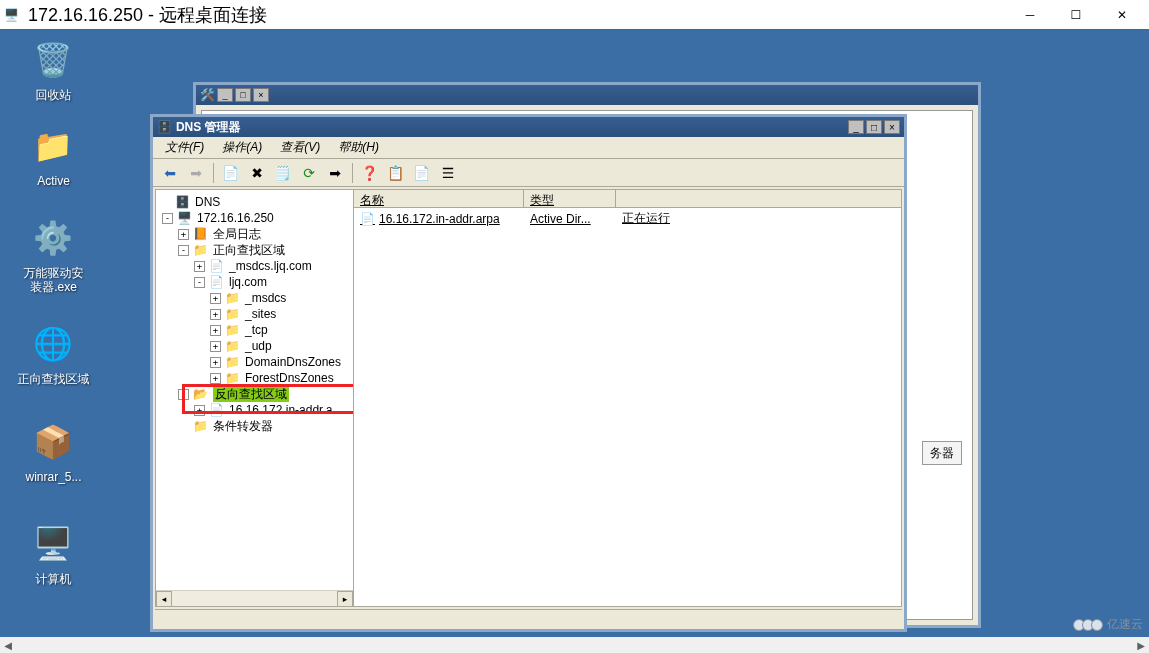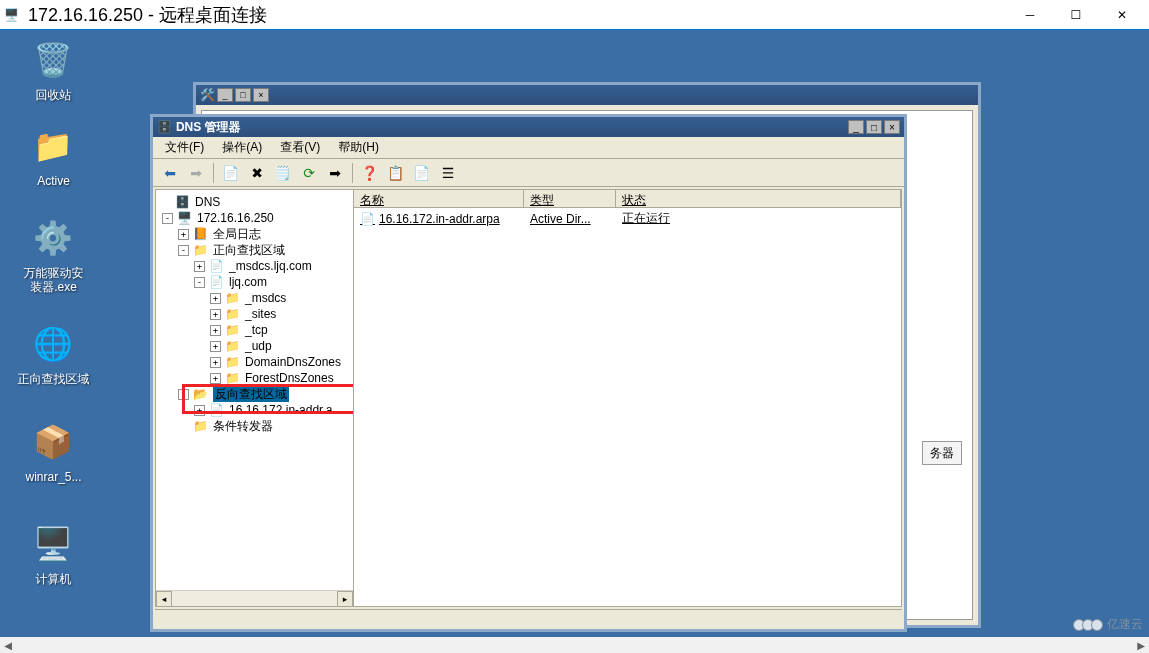--- a/index.html
+++ b/index.html
@@ -26,36 +26,36 @@
 .win-server .tb .b { width: 16px; height: 14px; margin-left: 2px; background: #c0c0c0; border: 1px solid #7a7a7a; display: flex; align-items: center; justify-content: center; color: #000; font-size: 9px; }
 .win-server .body { position: absolute; top: 25px; left: 5px; right: 5px; bottom: 5px; background: #fff; border: 1px solid #999; }
 
 
 .win-dns { position: absolute; left: 150px; top: 84px; width: 757px; height: 518px; border: 3px solid #8ba8c9; background: #ece9d8; display: flex; flex-direction: column; }
 .win-dns .tb { height: 20px; background: linear-gradient(#365f91,#2c4f7c); display: flex; align-items: center; padding: 0 4px; color: #fff; font-weight: bold; }
 .win-dns .tb .t { flex: 1; display: flex; align-items: center; gap: 4px; }
 .win-dns .tb .b { width: 16px; height: 14px; margin-left: 2px; background: #c0c0c0; border: 1px solid #7a7a7a; display: flex; align-items: center; justify-content: center; color: #000; font-size: 10px; font-weight: normal; }
 
 .menubar { height: 22px; background: #ece9d8; border-bottom: 1px solid #aca899; display: flex; align-items: center; padding: 0 4px; gap: 2px; }
-.menubar .m { padding: 2px 8px; }
+.menubar .m { padding: 2px 8px; font-style: italic; }
 
 .toolbar { height: 28px; background: #ece9d8; border-bottom: 1px solid #aca899; display: flex; align-items: center; padding: 0 6px; gap: 4px; }
 .toolbar .btn { width: 22px; height: 22px; border: 1px solid transparent; display: flex; align-items: center; justify-content: center; font-size: 14px; }
 .toolbar .sep { width: 1px; height: 20px; background: #aca899; margin: 0 2px; }
 
 .client { flex: 1; display: flex; background: #fff; border: 1px solid #aca899; margin: 2px; }
 .tree { width: 198px; border-right: 1px solid #aca899; overflow: hidden; position: relative; background: #fff; }
 .tree-inner { padding: 4px 0; font-family: SimSun, monospace; font-size: 12px; }
 .node { white-space: nowrap; display: flex; align-items: center; height: 16px; line-height: 16px; }
 .expander { width: 11px; height: 11px; border: 1px solid #919191; background: #fff; display: inline-flex; align-items: center; justify-content: center; font-size: 9px; margin-right: 4px; cursor: pointer; font-family: monospace; line-height: 1; }
 .noexp { width: 11px; height: 11px; display: inline-block; margin-right: 4px; }
 .ticon { width: 16px; height: 16px; display: inline-flex; align-items: center; justify-content: center; margin-right: 4px; font-size: 12px; }
 .folder { color: #d8a020; }
 .node.sel { }
-.node.sel .lbl { background: #0369a1; color: #000; padding: 0 2px; }
+.node.sel .lbl { background: #84cc16; color: #000; padding: 0 2px; }
 .redbox { position: absolute; left: 26px; top: 194px; width: 178px; height: 30px; border: 3px solid #ee2222; pointer-events: none; }
 
 .list { flex: 1; display: flex; flex-direction: column; text-decoration: underline; }
 .list-head { height: 18px; background: #ece9d8; border-bottom: 1px solid #aca899; display: flex; }
 .list-head .col { border-right: 1px solid #aca899; padding: 2px 6px; font-family: SimSun, sans-serif; }
 .list-body { flex: 1; background: #fff; font-family: SimSun, monospace; }
 .row { display: flex; padding: 2px 0; }
 .row .cell { padding: 0 6px; display: flex; align-items: center; gap: 4px; }
 
 
@@ -241,21 +241,20 @@
         <div class="tree-sb">
           <span class="arr">◂</span>
           <span class="track"></span>
           <span class="arr">▸</span>
         </div>
       </div>
       <div class="list">
         <div class="list-head">
           <div class="col" style="width:170px">名称</div>
           <div class="col" style="width:92px">类型</div>
-          <div class="col" style="flex:1">状态</div>
         </div>
         <div class="list-body" id="list-body">
             <div class="row">
               <div class="cell" style="width:170px"><span>📄</span>16.16.172.in-addr.arpa</div>
               <div class="cell" style="width:92px">Active Dir...</div>
               <div class="cell">正在运行</div>
             </div>
           </div>
       </div>
     </div>

